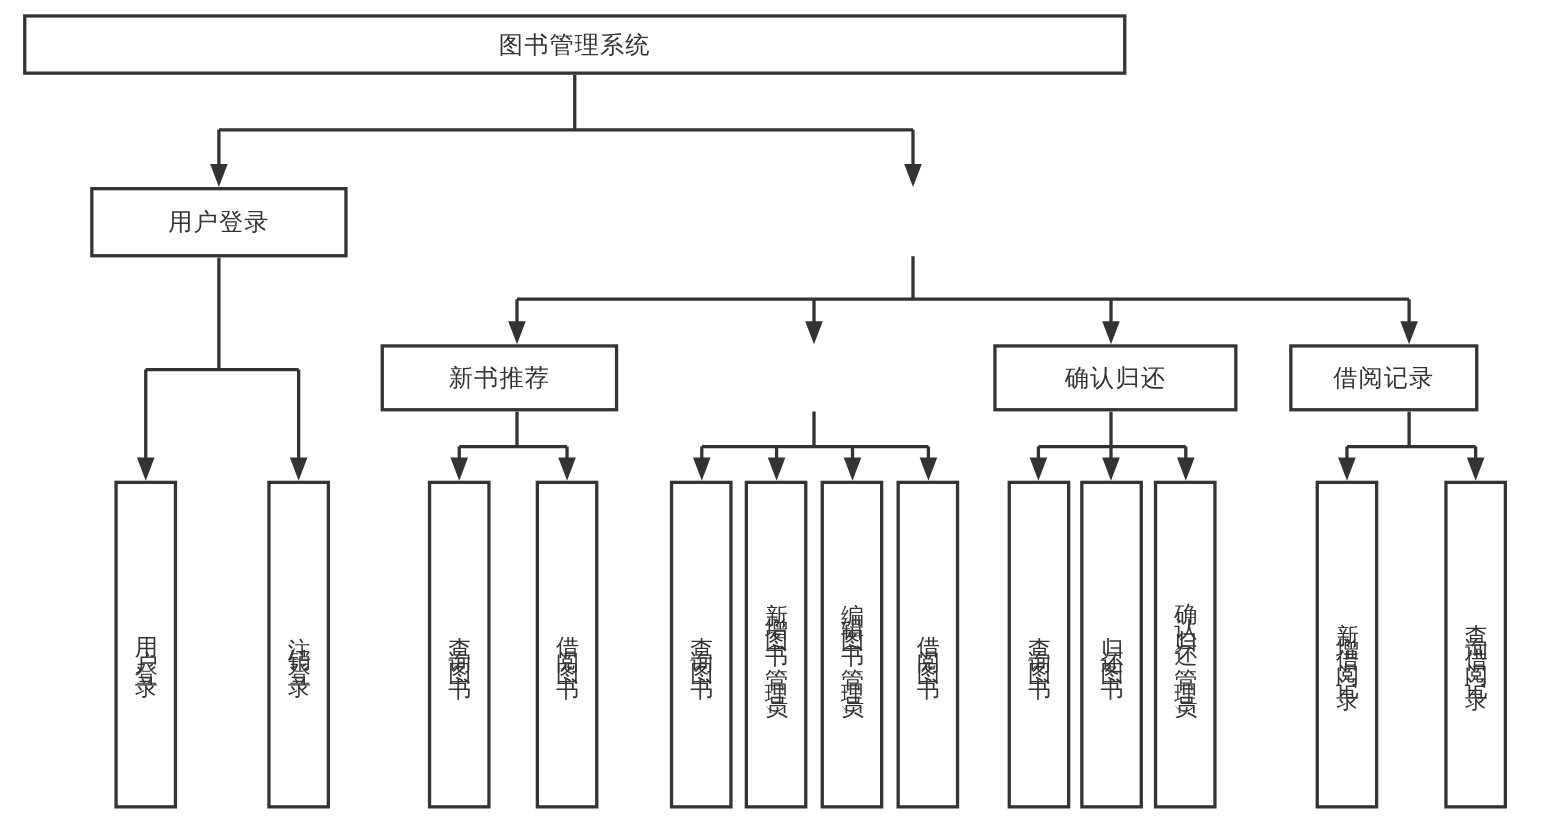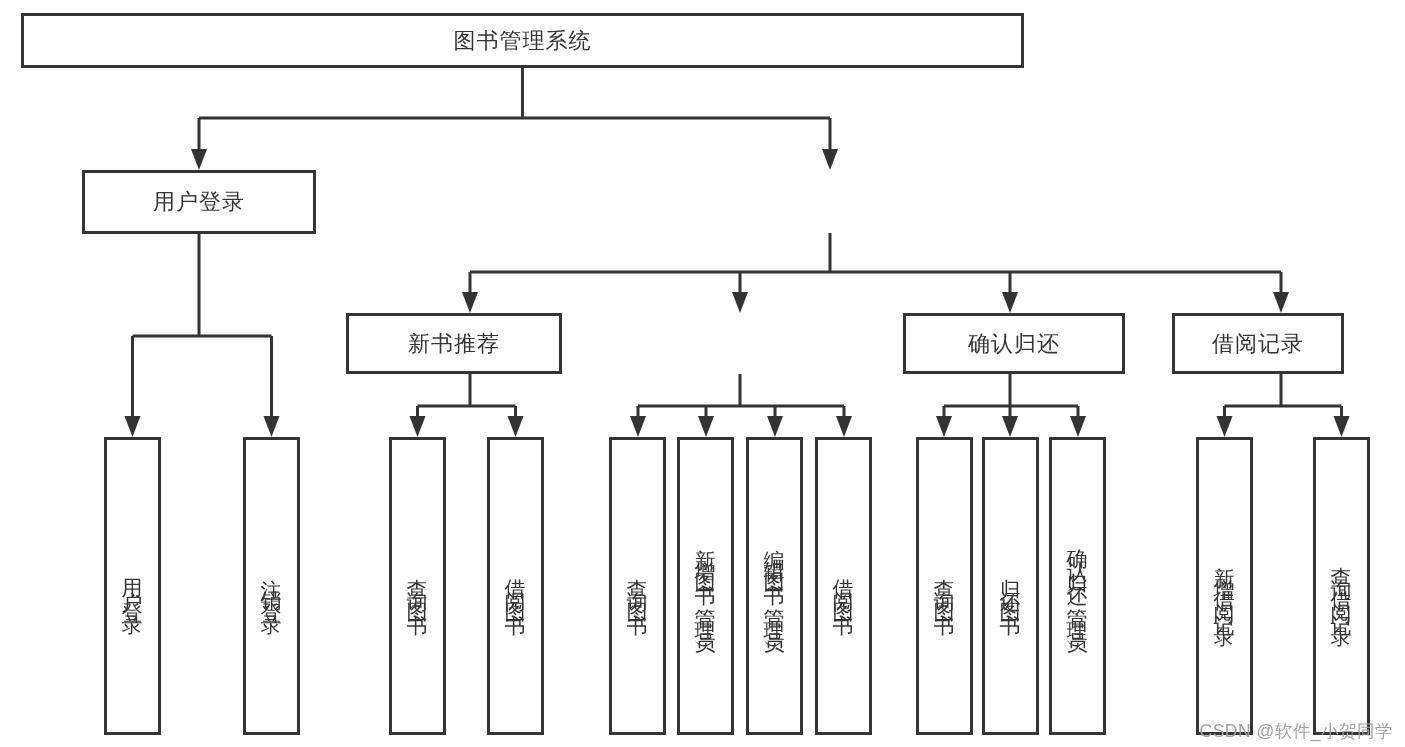--- a/index.html
+++ b/index.html
@@ -184,15 +184,14 @@
     <span class="vtext">确认归还（管理员）</span>
   </div>
 
   <div class="vnode" style="left:1196px;">
     <span class="vtext">新增借阅记录</span>
   </div>
   <div class="vnode" style="left:1313px;">
     <span class="vtext">查询借阅记录</span>
   </div>
 
-  <div class="watermark">CSDN @软件_小贺同学</div>
 
 </div>
 
 </body></html>

